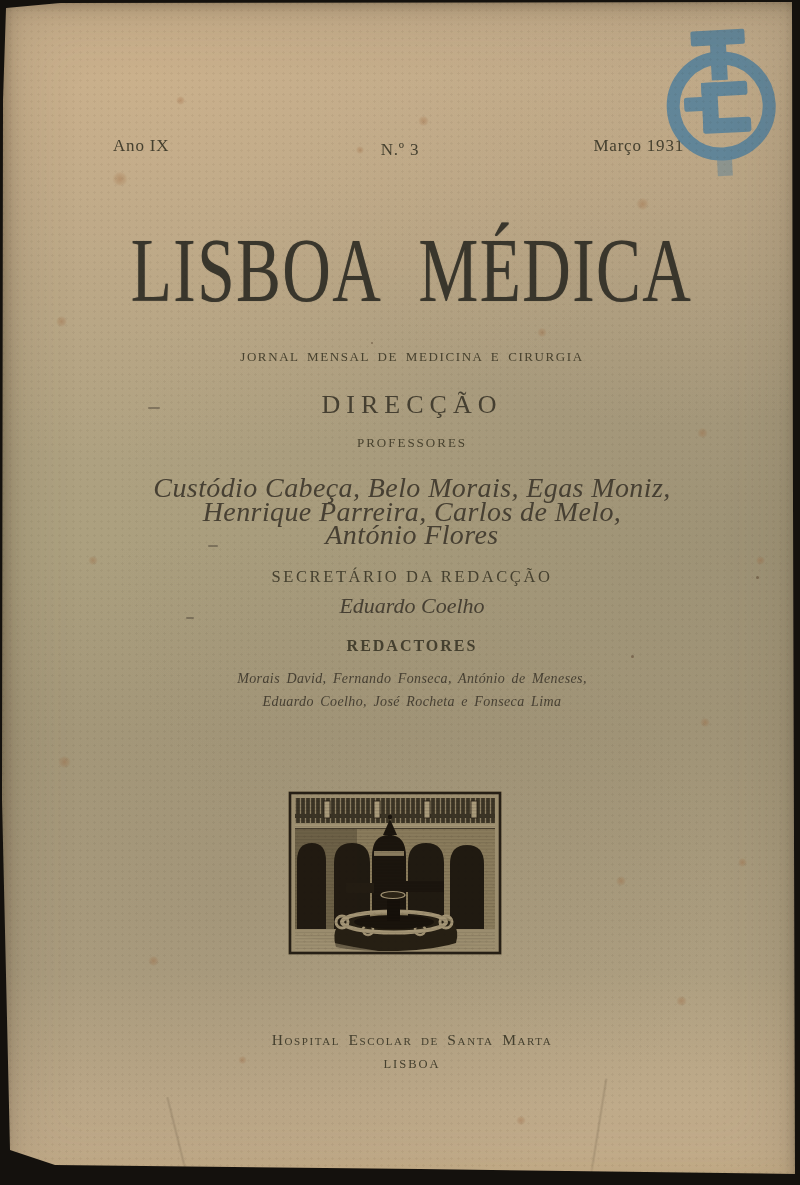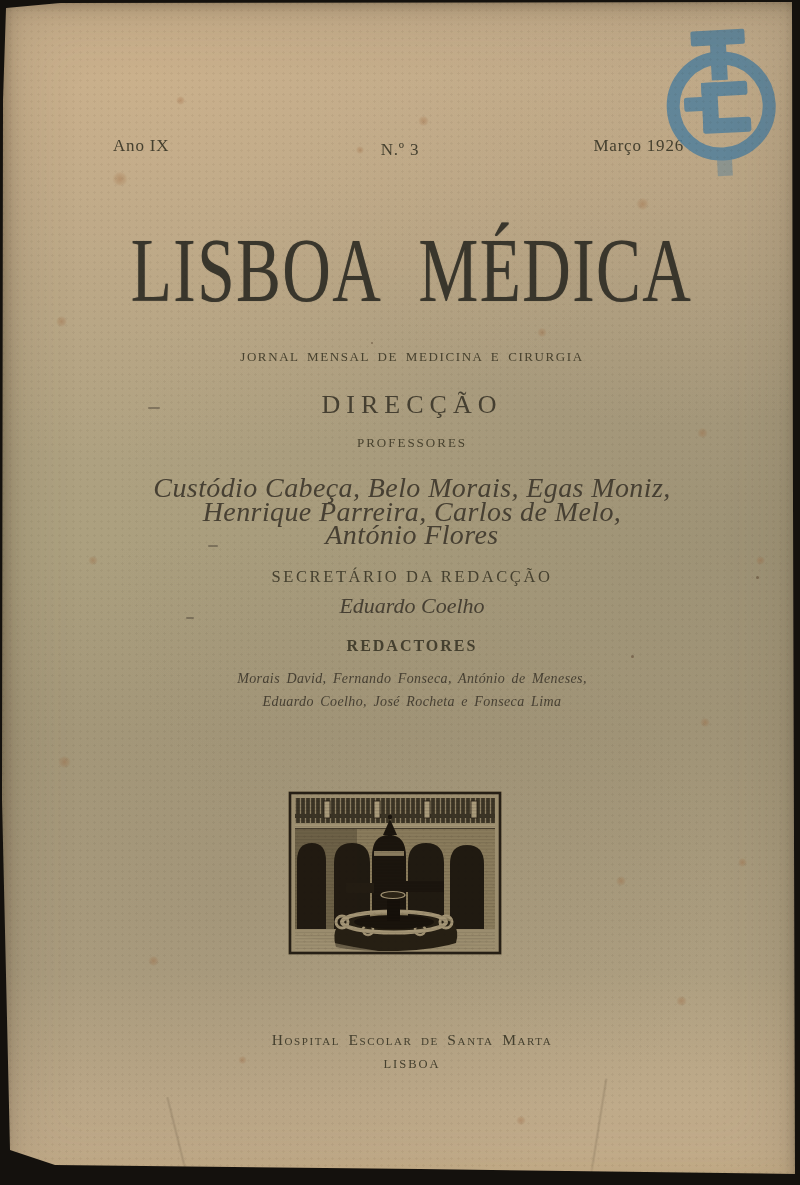--- a/index.html
+++ b/index.html
@@ -79,21 +79,21 @@
   .crease { position:absolute; pointer-events:none;
             background:linear-gradient(90deg, transparent, rgba(90,75,55,.22), transparent); }
 </style>
 </head>
 <body>
 
 <div class="cover">
 
   <div class="h-label h-ano">Ano IX</div>
   <div class="h-label h-num">N.º 3</div>
-  <div class="h-label h-data">Março 1926</div>
+  <div class="h-label h-data">Março 1931</div>
 
   <svg class="stamp" viewBox="0 0 128 158" aria-hidden="true">
     <g transform="rotate(-3 64 80)" fill="#4e7e9d" opacity="0.82">
       <circle cx="63" cy="84" r="48" fill="none" stroke="#4e7e9d" stroke-width="13"></circle>
       <rect x="36" y="8" width="54" height="15" rx="2"></rect>
       <rect x="55" y="10" width="16" height="48"></rect>
       <rect x="44" y="60" width="46" height="14" rx="3"></rect>
       <rect x="44" y="60" width="16" height="50"></rect>
       <rect x="44" y="96" width="48" height="15" rx="3"></rect>
       <rect x="26" y="74" width="20" height="14" rx="3"></rect>

